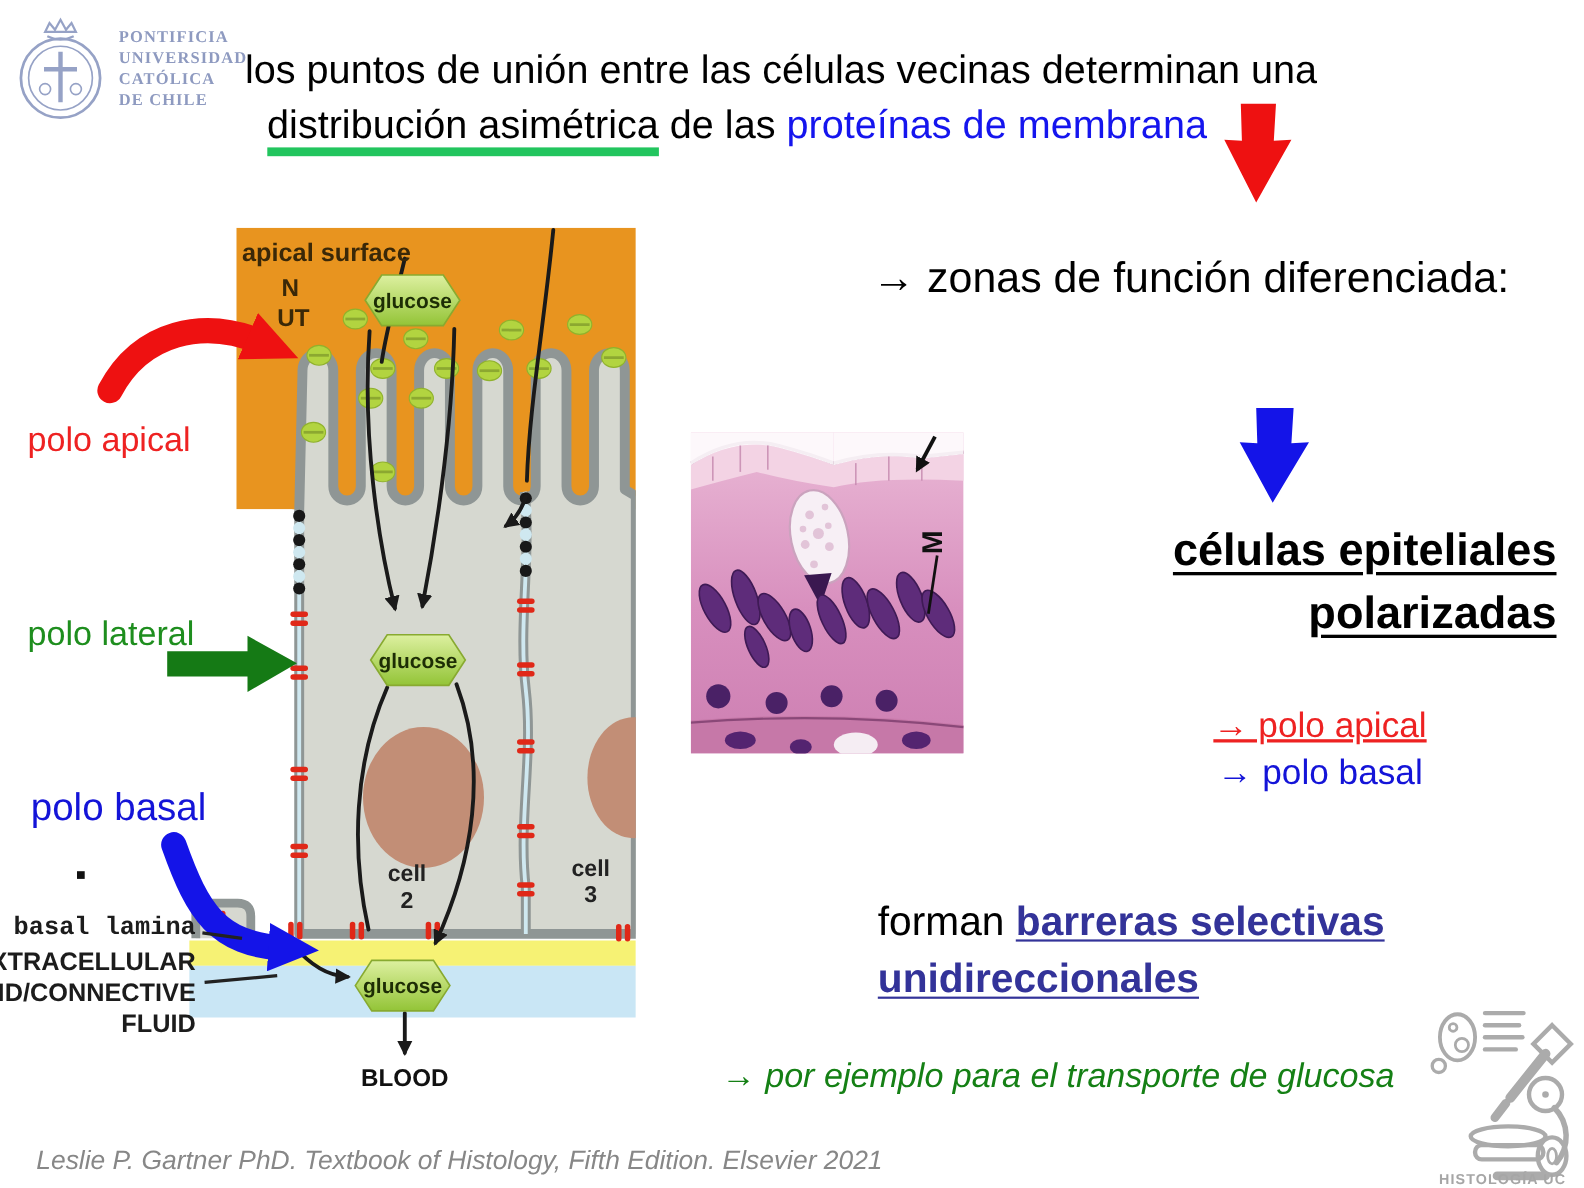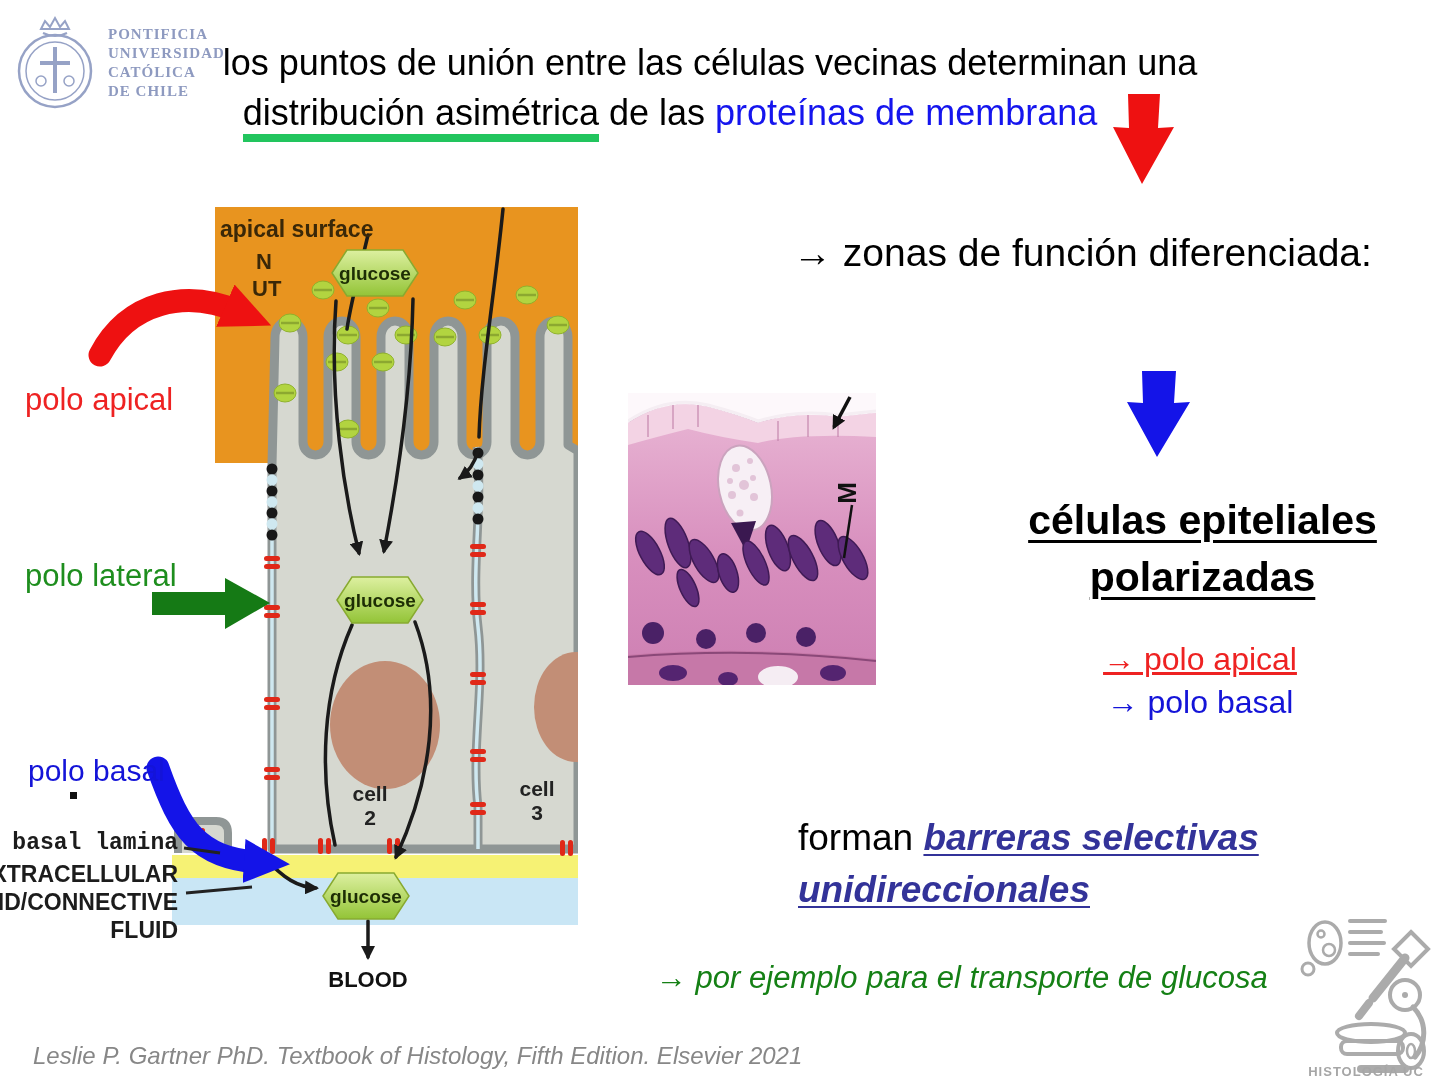--- a/index.html
+++ b/index.html
@@ -11,35 +11,35 @@
   
   .uni-logo{left:10px;top:8px;width:230px;height:110px;display:flex;align-items:center;}
   .uni-logo-text{color:#8e9ac0;font-family:"Liberation Serif",serif;font-weight:bold;
     font-size:15px;line-height:19px;letter-spacing:1px;margin-left:8px;}
   .title-l1{left:180px;top:42px;width:1060px;text-align:center;font-size:36px;color:#000;}
   .title-l2{left:140px;top:92px;width:1060px;text-align:center;font-size:36px;color:#000;}
   .u-black{border-bottom:8px solid #22c55e;padding-bottom:1px;}
   .blue-text{color:#1515ee;}
   
   .zonas{left:793px;top:231px;font-size:39px;color:#000;}
-  .cells-title{left:990px;top:472px;width:425px;text-align:center;font-size:41px;
-    font-weight:bold;color:#000;line-height:57px;margin-top:20px;}
+  .cells-title{left:990px;top:472px;width:425px;text-align:right;font-size:41px;
+    font-weight:bold;color:#000;line-height:57px;}
   .cells-title span{text-decoration:underline;text-decoration-thickness:3px;text-underline-offset:6px;}
   .polos{left:1040px;top:638px;width:320px;text-align:center;font-size:32px;line-height:43px;}
   .polo-apical-i{color:#ee2222;text-decoration:underline;}
   .polo-lateral-i{color:#1e8e1e;}
   .polo-basal-i{color:#1414d8;}
   .forman{left:798px;top:812px;font-size:37px;color:#000;line-height:52px;}
-  .barreras{color:#333399;font-weight:bold;font-style:italic;text-decoration:underline;
+  .barreras{color:#333399;font-weight:bold;text-decoration:underline;
     text-decoration-thickness:2px;text-underline-offset:4px;}
   .ejemplo{left:656px;top:960px;font-size:31px;font-style:italic;color:#158015;z-index:6;}
   
   .lbl-apical{left:25px;top:382px;font-size:31px;color:#ee2222;}
   .lbl-lateral{left:25px;top:558px;font-size:31px;color:#1e8e1e;}
-  .lbl-basal{left:28px;top:714px;font-size:30px;color:#1414d8;margin-top:40px;}
+  .lbl-basal{left:28px;top:714px;font-size:35px;color:#1414d8;}
   .fig-lbl{font-size:23px;font-weight:bold;color:#1c1c1c;white-space:nowrap;
     left:178px;transform:translateX(-100%);}
   .citation{left:33px;top:1042px;font-size:24px;font-style:italic;color:#878787;}
   svg{display:block;}
   svg text{font-family:"Liberation Sans",sans-serif;}
 </style>
 </head>
 <body>
 
 <div class="abs uni-logo">

